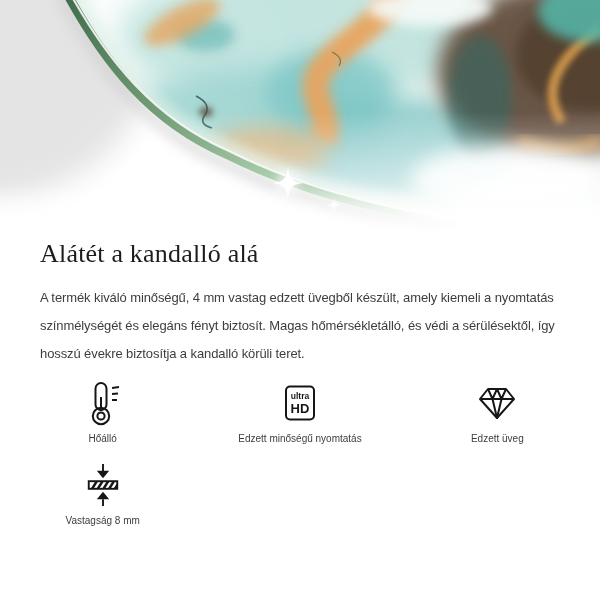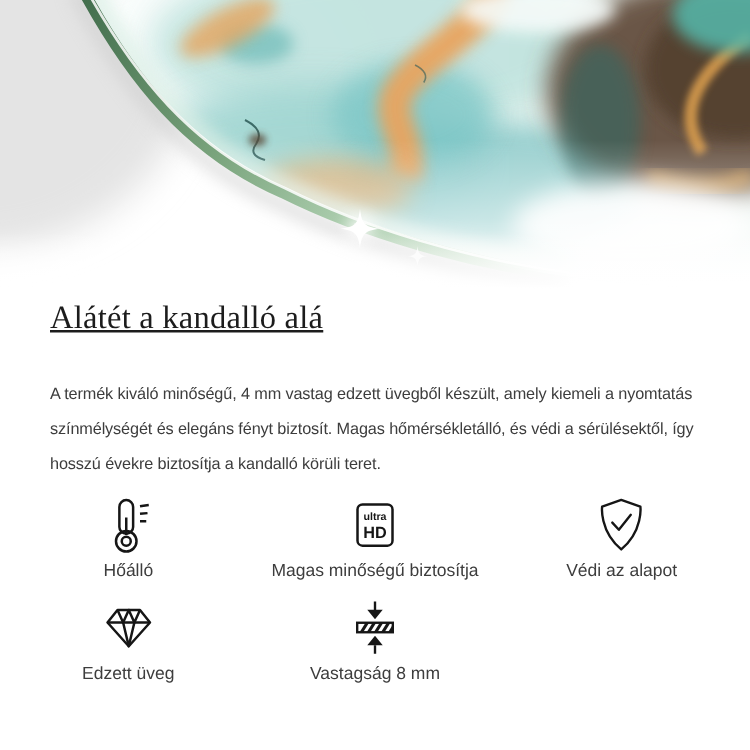--- a/index.html
+++ b/index.html
@@ -10,40 +10,39 @@
   }
   .page{position:relative;width:600px;height:600px;background:#fff;}
   .hero{display:block;width:600px;height:232px;}
   .title{
     margin:4px 40px 0 40px;
     font-family:"Liberation Serif", serif;
     font-weight:400;
     font-size:26px;line-height:35px;
     color:var(--text-primary,#1c1c1c);
     letter-spacing:.2px;
-    text-decoration:underline;
   }
   .title span{display:block;}
   .desc{
-    margin:30px 30px 0 40px;max-width:548px;
+    margin:13px 30px 0 40px;max-width:548px;
     font-size:13px;line-height:28px;
     color:var(--text-secondary,#3d3d3d);
     letter-spacing:-0.1px;
   }
   .features{
     display:grid;grid-template-columns:repeat(3,1fr);
     width:592px;margin:10px auto 0;row-gap:6px;
   }
   .feature{
     height:76px;display:flex;flex-direction:column;
     align-items:center;justify-content:flex-start;
   }
   .icon-box{height:50px;display:flex;align-items:center;justify-content:center;}
   .feature-label{
-    margin-top:4px;font-size:14px;line-height:14px;
+    margin-top:4px;font-size:10px;line-height:14px;
     color:var(--text-secondary,#3a3a3a);white-space:nowrap;
   }
   .fi{stroke:#161616;fill:none;stroke-width:2;}
 </style>
 </head>
 <body>
 
 <div class="page">
 
   <svg class="hero" width="600" height="232" viewBox="0 0 232" preserveAspectRatio="none" shape-rendering="auto">
@@ -161,32 +160,23 @@
     </div>
 
     <div class="feature">
       <div class="icon-box">
         <svg width="32" height="38" viewBox="0 0 32 38">
           <rect class="fi" x="2" y="2.5" width="28" height="33" rx="4"></rect>
           <text x="16" y="15" text-anchor="middle" font-family="Liberation Sans, sans-serif" font-size="8.5" font-weight="600" fill="#161616">ultra</text>
           <text x="16" y="29" text-anchor="middle" font-family="Liberation Sans, sans-serif" font-size="13" font-weight="700" fill="#161616">HD</text>
         </svg>
       </div>
-      <div class="feature-label">Magas minőségű biztosítja</div>
-    </div>
-
-    <div class="feature">
-      <div class="icon-box">
-        <svg width="42" height="46" viewBox="0 0 44 48">
-          <path class="fi" stroke-linejoin="round" stroke-width="2.2" d="M22,3 L38,8.5 C38,8.5 40.5,29 22,44.5 C3.5,29 6,8.5 6,8.5 Z"></path>
-          <path class="fi" stroke-linecap="round" stroke-linejoin="round" stroke-width="2.4" d="M14.5,22 L20,28 L30,15.5"></path>
-        </svg>
-      </div>
-      <div class="feature-label">Védi az alapot</div>
-    </div>
+      <div class="feature-label">Edzett minőségű nyomtatás</div>
+    </div>
+
 
     <div class="feature">
       <div class="icon-box">
         <svg width="40" height="36" viewBox="0 0 40 36">
           <path class="fi" stroke-linejoin="round" d="M3,14 L11,4 L29,4 L37,14 L20,33 Z"></path>
           <line class="fi" x1="3" y1="14" x2="37" y2="14"></line>
           <path class="fi" stroke-linejoin="round" d="M11,4 L15.5,14 L20,4 L24.5,14 L29,4"></path>
           <path class="fi" stroke-linejoin="round" d="M15.5,14 L20,33 L24.5,14"></path>
         </svg>
       </div>

